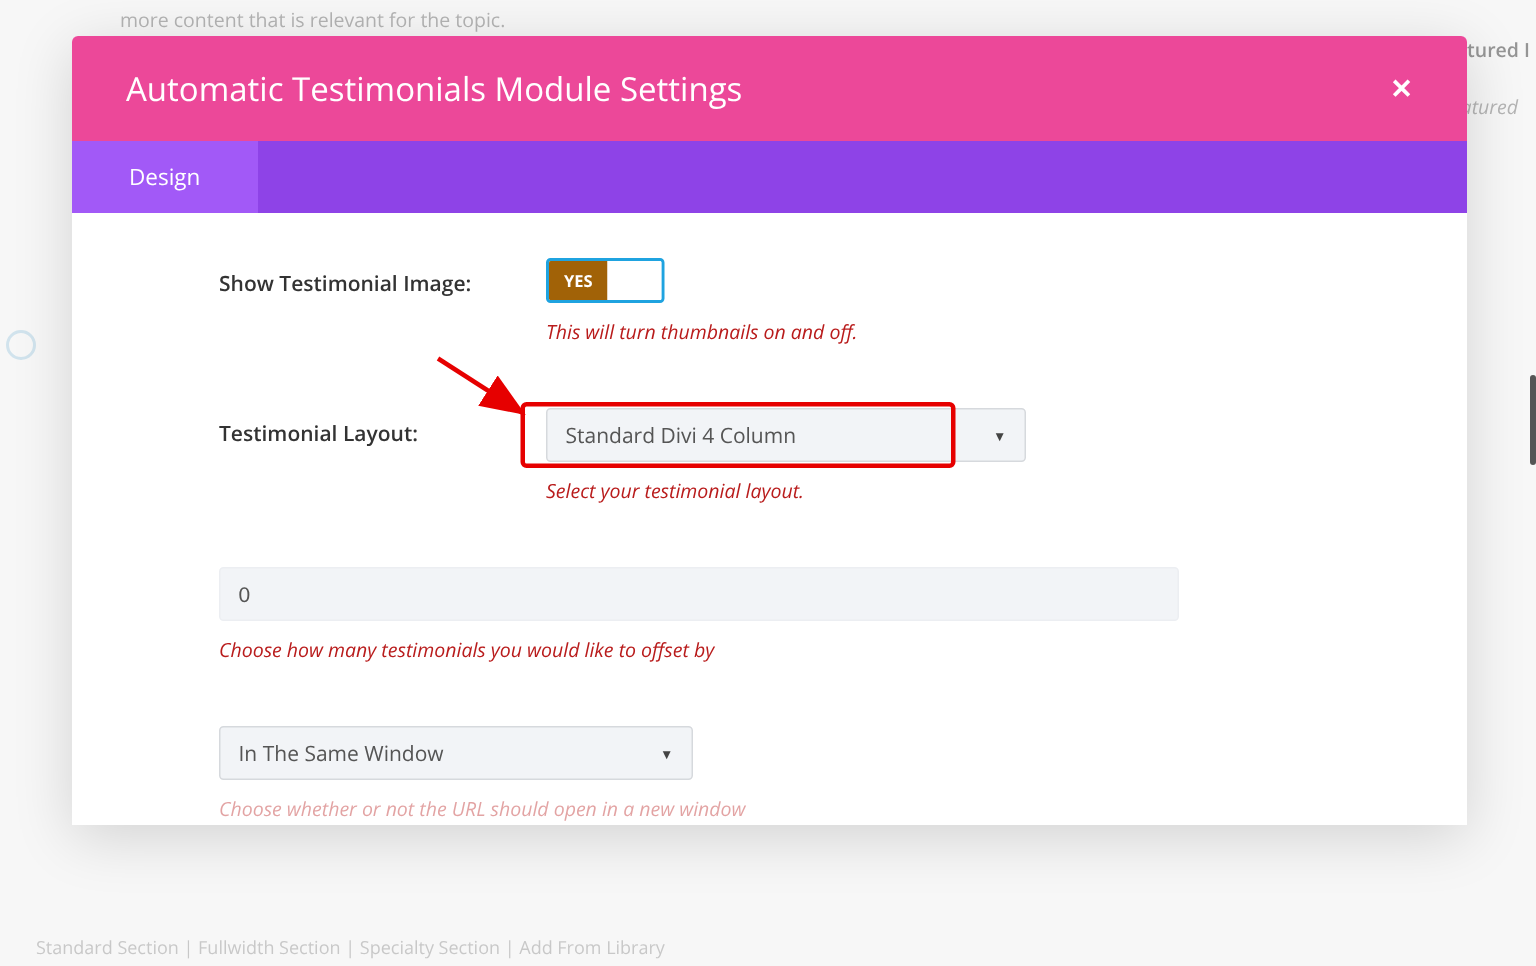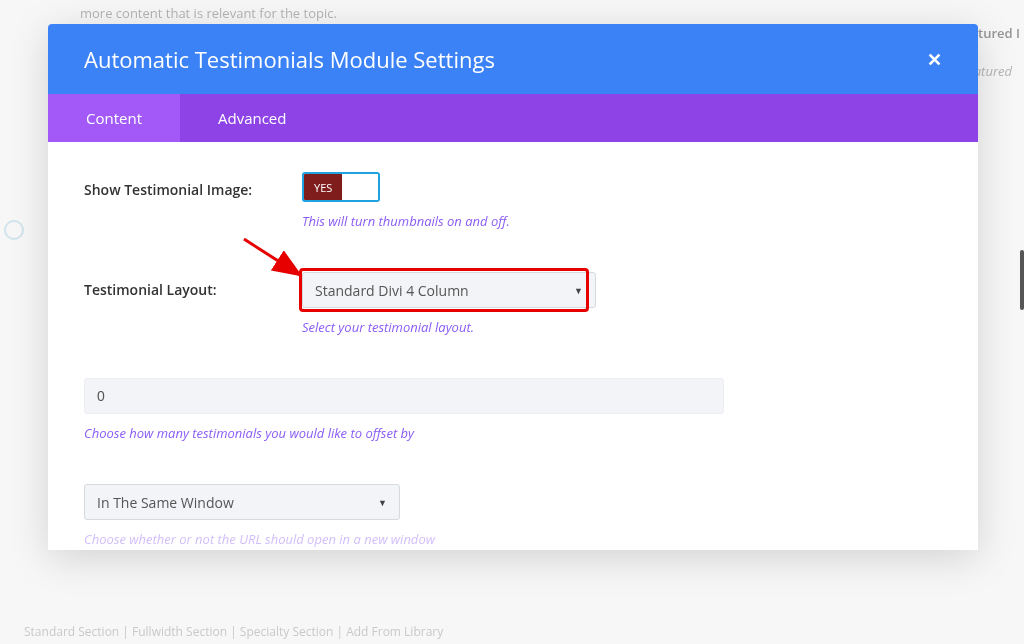--- a/index.html
+++ b/index.html
@@ -34,21 +34,21 @@
   top: 24px;
   left: 48px;
   width: 930px;
   background: #fff;
   box-shadow: 0 8px 40px rgba(0,0,0,0.15);
   border-radius: 4px 4px 0 0;
   overflow: hidden;
 }
 
 .modal-header {
-  background: #3b82f6;
+  background: #ec4899;
   padding: 20px 36px;
   display: flex;
   justify-content: space-between;
   align-items: center;
 }
 .modal-title {
   color: #fff;
   font-size: 22px;
   font-weight: 400;
 }
@@ -67,76 +67,77 @@
   padding: 14px 38px;
   color: #fff;
   font-size: 15px;
   cursor: pointer;
 }
 .tab.active {
   background: #a259f7;
 }
 
 .modal-body {
-  padding: 30px 36px 10px 36px;
+  padding: 30px 36px 10px 50px;
   height: 408px;
   overflow: hidden;
   position: relative;
+  margin-left: 48px;
 }
 
 .setting-row {
   display: flex;
   align-items: flex-start;
   margin-bottom: 42px;
 }
 .setting-row.tight { margin-bottom: 18px; }
 .setting-label {
   width: 218px;
   font-weight: 600;
   font-size: 14px;
   color: #333;
   padding-top: 8px;
 }
 .setting-control {
   flex: 1;
 }
 .setting-help {
   font-style: italic;
-  color: #8b5cf6;
+  color: #b91c1c;
   font-size: 13px;
   margin-top: 10px;
 }
 
 .toggle {
   display: inline-flex;
   border: 2px solid #1fa3e0;
   border-radius: 3px;
   overflow: hidden;
   height: 30px;
   cursor: pointer;
 }
 .toggle-yes {
-  background: #7f1d1d;
+  background: #a16207;
   color: #fff;
   font-size: 11px;
-  font-weight: 400;
+  font-weight: 700;
   padding: 0 10px;
   display: flex;
   align-items: center;
 }
 .toggle-blank {
   width: 36px;
   background: #fff;
 }
 
 .select-wrap {
   position: relative;
 }
 .select {
-  width: 294px;
+  width: 320px;
   height: 36px;
   background: #f2f4f7;
   border: 1px solid #d6d9dd;
   border-radius: 3px;
   padding: 0 12px;
   font-size: 14px;
   color: #555;
   display: flex;
   align-items: center;
   justify-content: space-between;
@@ -217,22 +218,21 @@
 <div class="scroll-indicator"></div>
 
 <div class="modal">
 
   <div class="modal-header">
     <div class="modal-title">Automatic Testimonials Module Settings</div>
     <div class="close-x">✕</div>
   </div>
 
   <div class="modal-tabs">
-    <div class="tab active">Content</div>
-    <div class="tab">Advanced</div>
+    <div class="tab active">Design</div>
   </div>
 
   <div class="modal-body">
 
     <div class="setting-row">
       <div class="setting-label">Show Testimonial Image:</div>
       <div class="setting-control">
         <div class="toggle">
           <div class="toggle-yes">YES</div>
           <div class="toggle-blank"></div>

